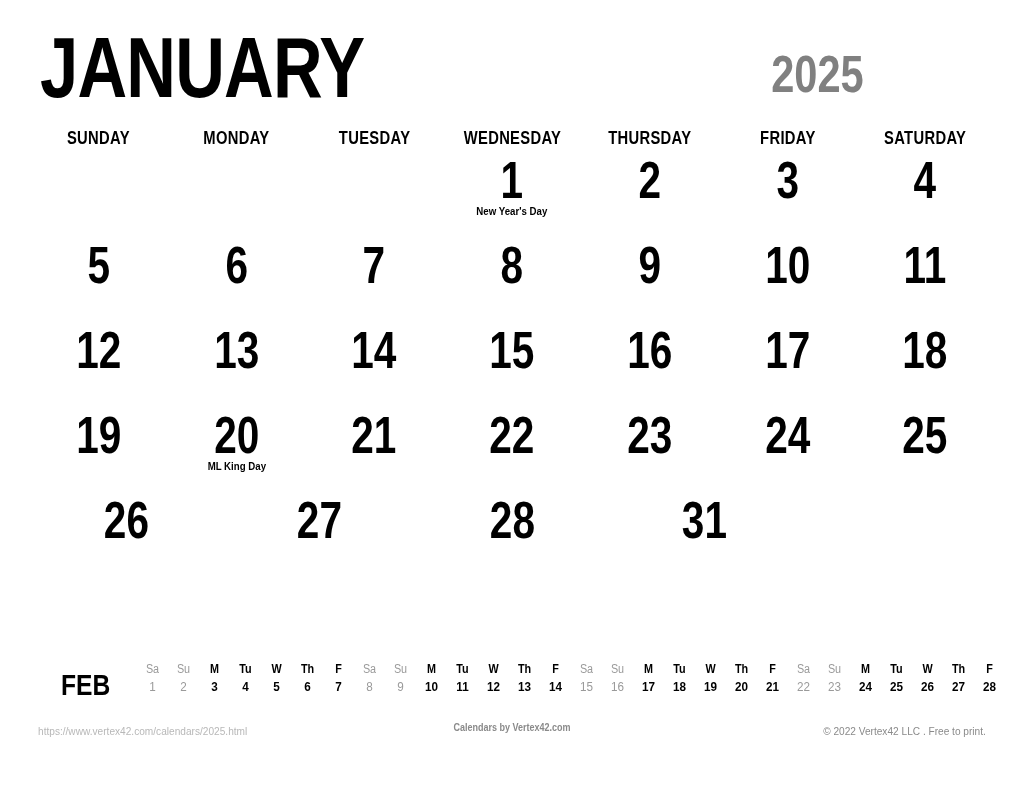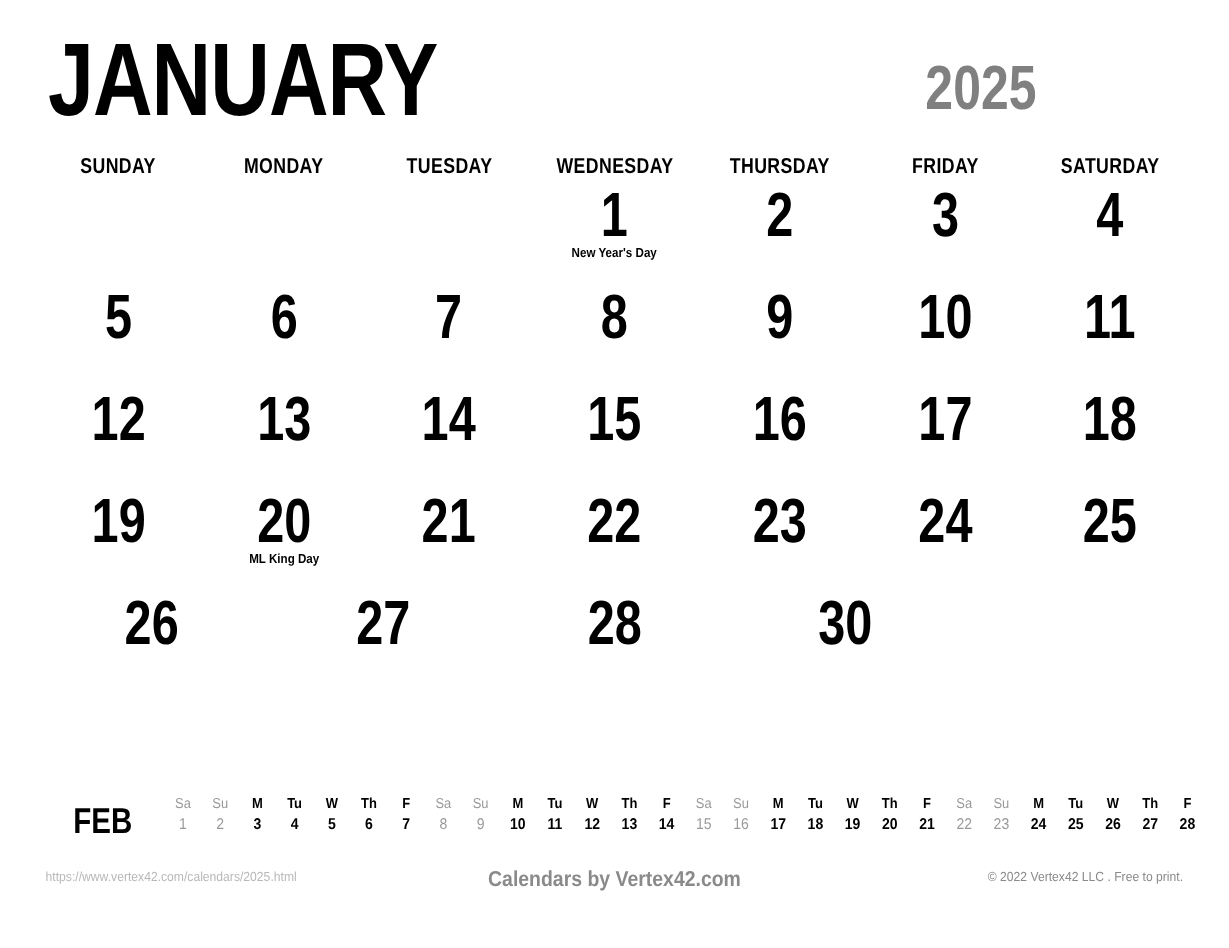--- a/index.html
+++ b/index.html
@@ -194,21 +194,21 @@
     white-space: nowrap;
     transform: scaleX(0.92);
     transform-origin: left center;
   }
   .footer-center {
     position: absolute;
     left: 0;
     top: 0;
     width: 1024px;
     text-align: center;
-    font-size: 18px;
+    font-size: 10px;
     font-weight: bold;
     color: #8a8a8a;
     white-space: nowrap;
   }
   .footer-center span { display: inline-block; transform: scaleX(0.9); }
   .footer-right {
     position: absolute;
     right: 38px;
     top: 3px;
     font-size: 11px;
@@ -337,21 +337,21 @@
         <div class="day">
           <span class="day-num">26</span>
         </div>
         <div class="day">
           <span class="day-num">27</span>
         </div>
         <div class="day">
           <span class="day-num">28</span>
         </div>
         <div class="day">
-          <span class="day-num">30</span>
+          <span class="day-num">31</span>
         </div>
         <div class="day empty">
           <span class="day-num"></span>
         </div>
       </div>
     </div>
 
   <div class="mini-strip">
     <div class="mini-label">FEB</div>
     <div class="mini-days">

